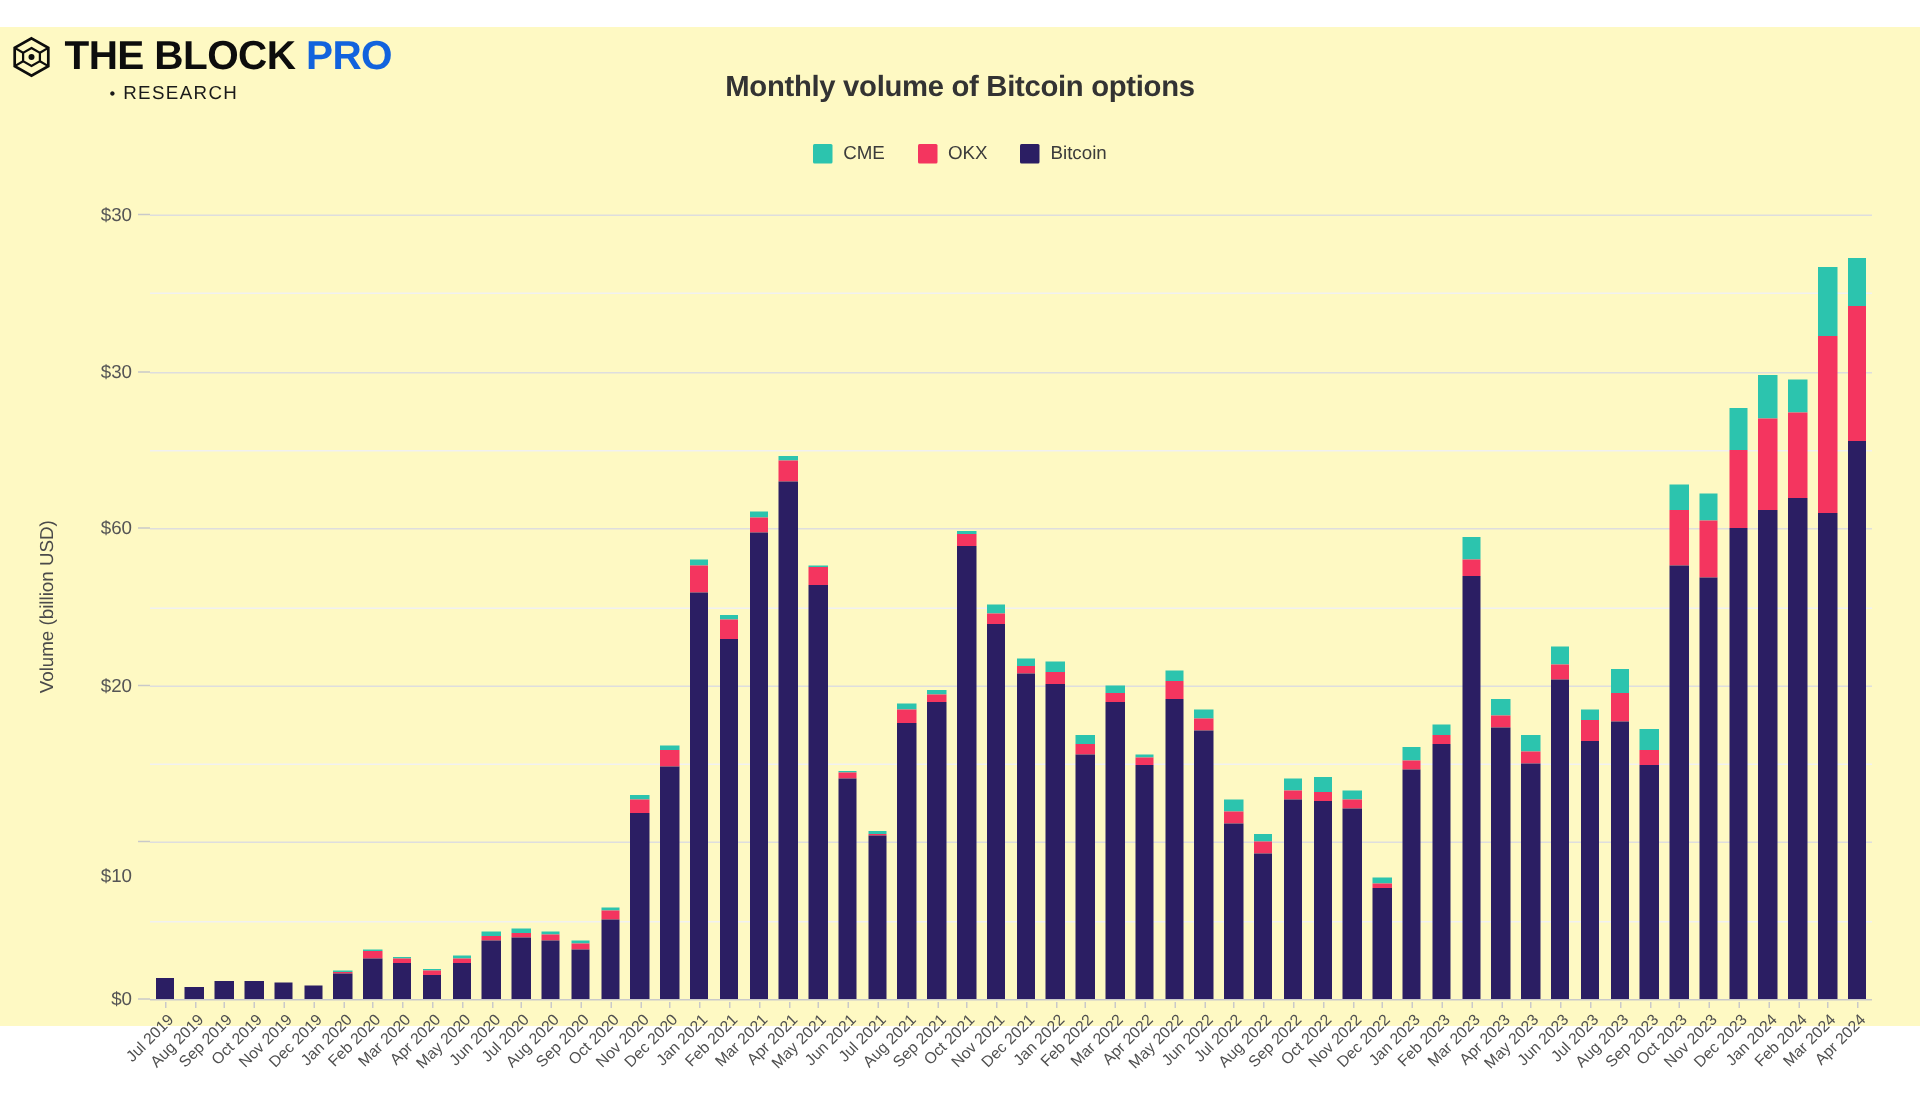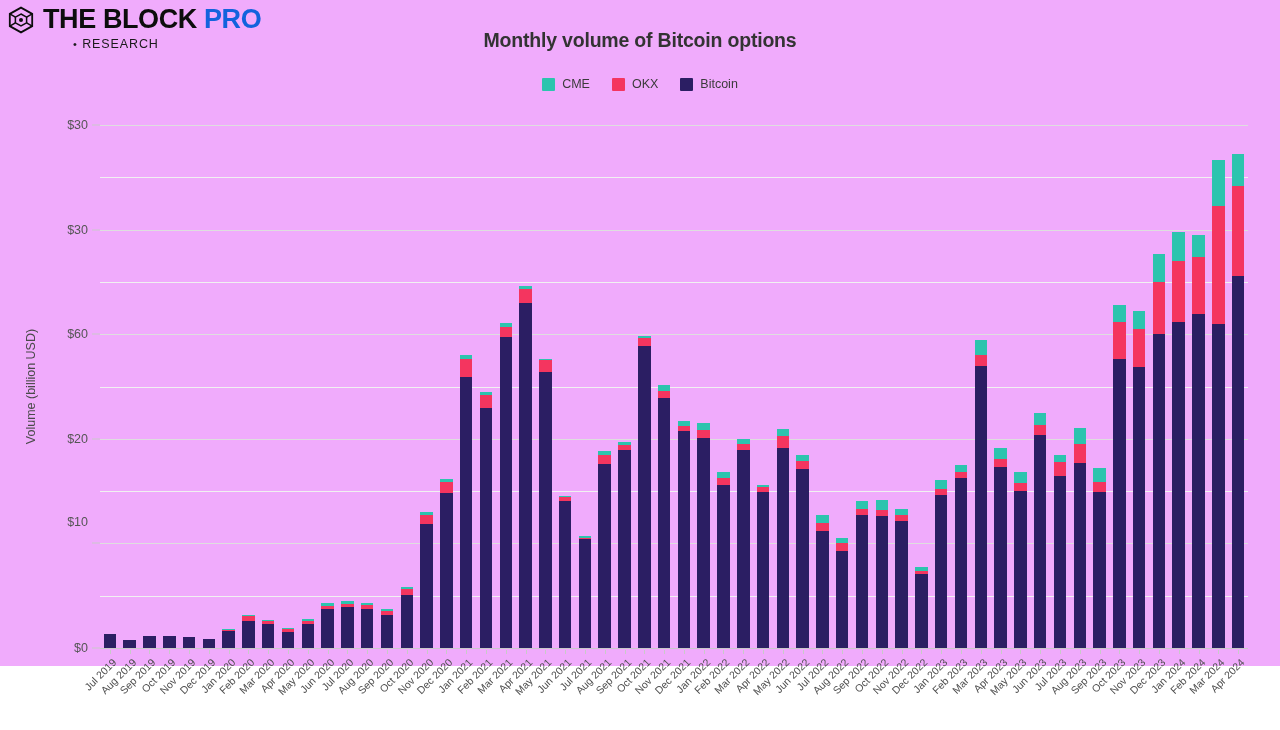--- a/index.html
+++ b/index.html
@@ -7,21 +7,22 @@
   html, body {
     margin: 0; padding: 0;
     width: 1280px; height: 730px;
     background: #ffffff;
     font-family: "Liberation Sans", "DejaVu Sans", sans-serif;
     overflow: hidden;
   }
   #page {
     position: relative;
     width: 1280px; height: 666px;
-    background: #f0abfc;
+    background: #fef9c3;
+    margin-top: 18px;
   }
 
   
   #brand {
     position: absolute;
     left: 8px; top: 4px;
     display: flex;
     align-items: flex-start;
   }
   #brand-mark { margin-right: 9px; margin-top: 2px; }
@@ -183,21 +184,21 @@
       </div>
       <div class="legend-item">
         <span class="legend-swatch" style="background: rgb(43, 30, 99);"></span>
         <span class="legend-label">Bitcoin</span>
       </div>
     </div>
 
   <div id="y-axis">
       <div class="y-tick" style="top: 523px;">$0</div>
       <div class="y-tick-dash" style="top: 523px;"></div>
-      <div class="y-tick" style="top: 397px;">$10</div>
+      <div class="y-tick" style="top: 441px;">$10</div>
       <div class="y-tick-dash" style="top: 418.4px;"></div>
       <div class="y-tick" style="top: 313.8px;">$20</div>
       <div class="y-tick-dash" style="top: 313.8px;"></div>
       <div class="y-tick" style="top: 209.2px;">$60</div>
       <div class="y-tick-dash" style="top: 209.2px;"></div>
       <div class="y-tick" style="top: 104.6px;">$30</div>
       <div class="y-tick-dash" style="top: 104.6px;"></div>
       <div class="y-tick" style="top: 0px;">$30</div>
       <div class="y-tick-dash" style="top: 0px;"></div>
     </div>

